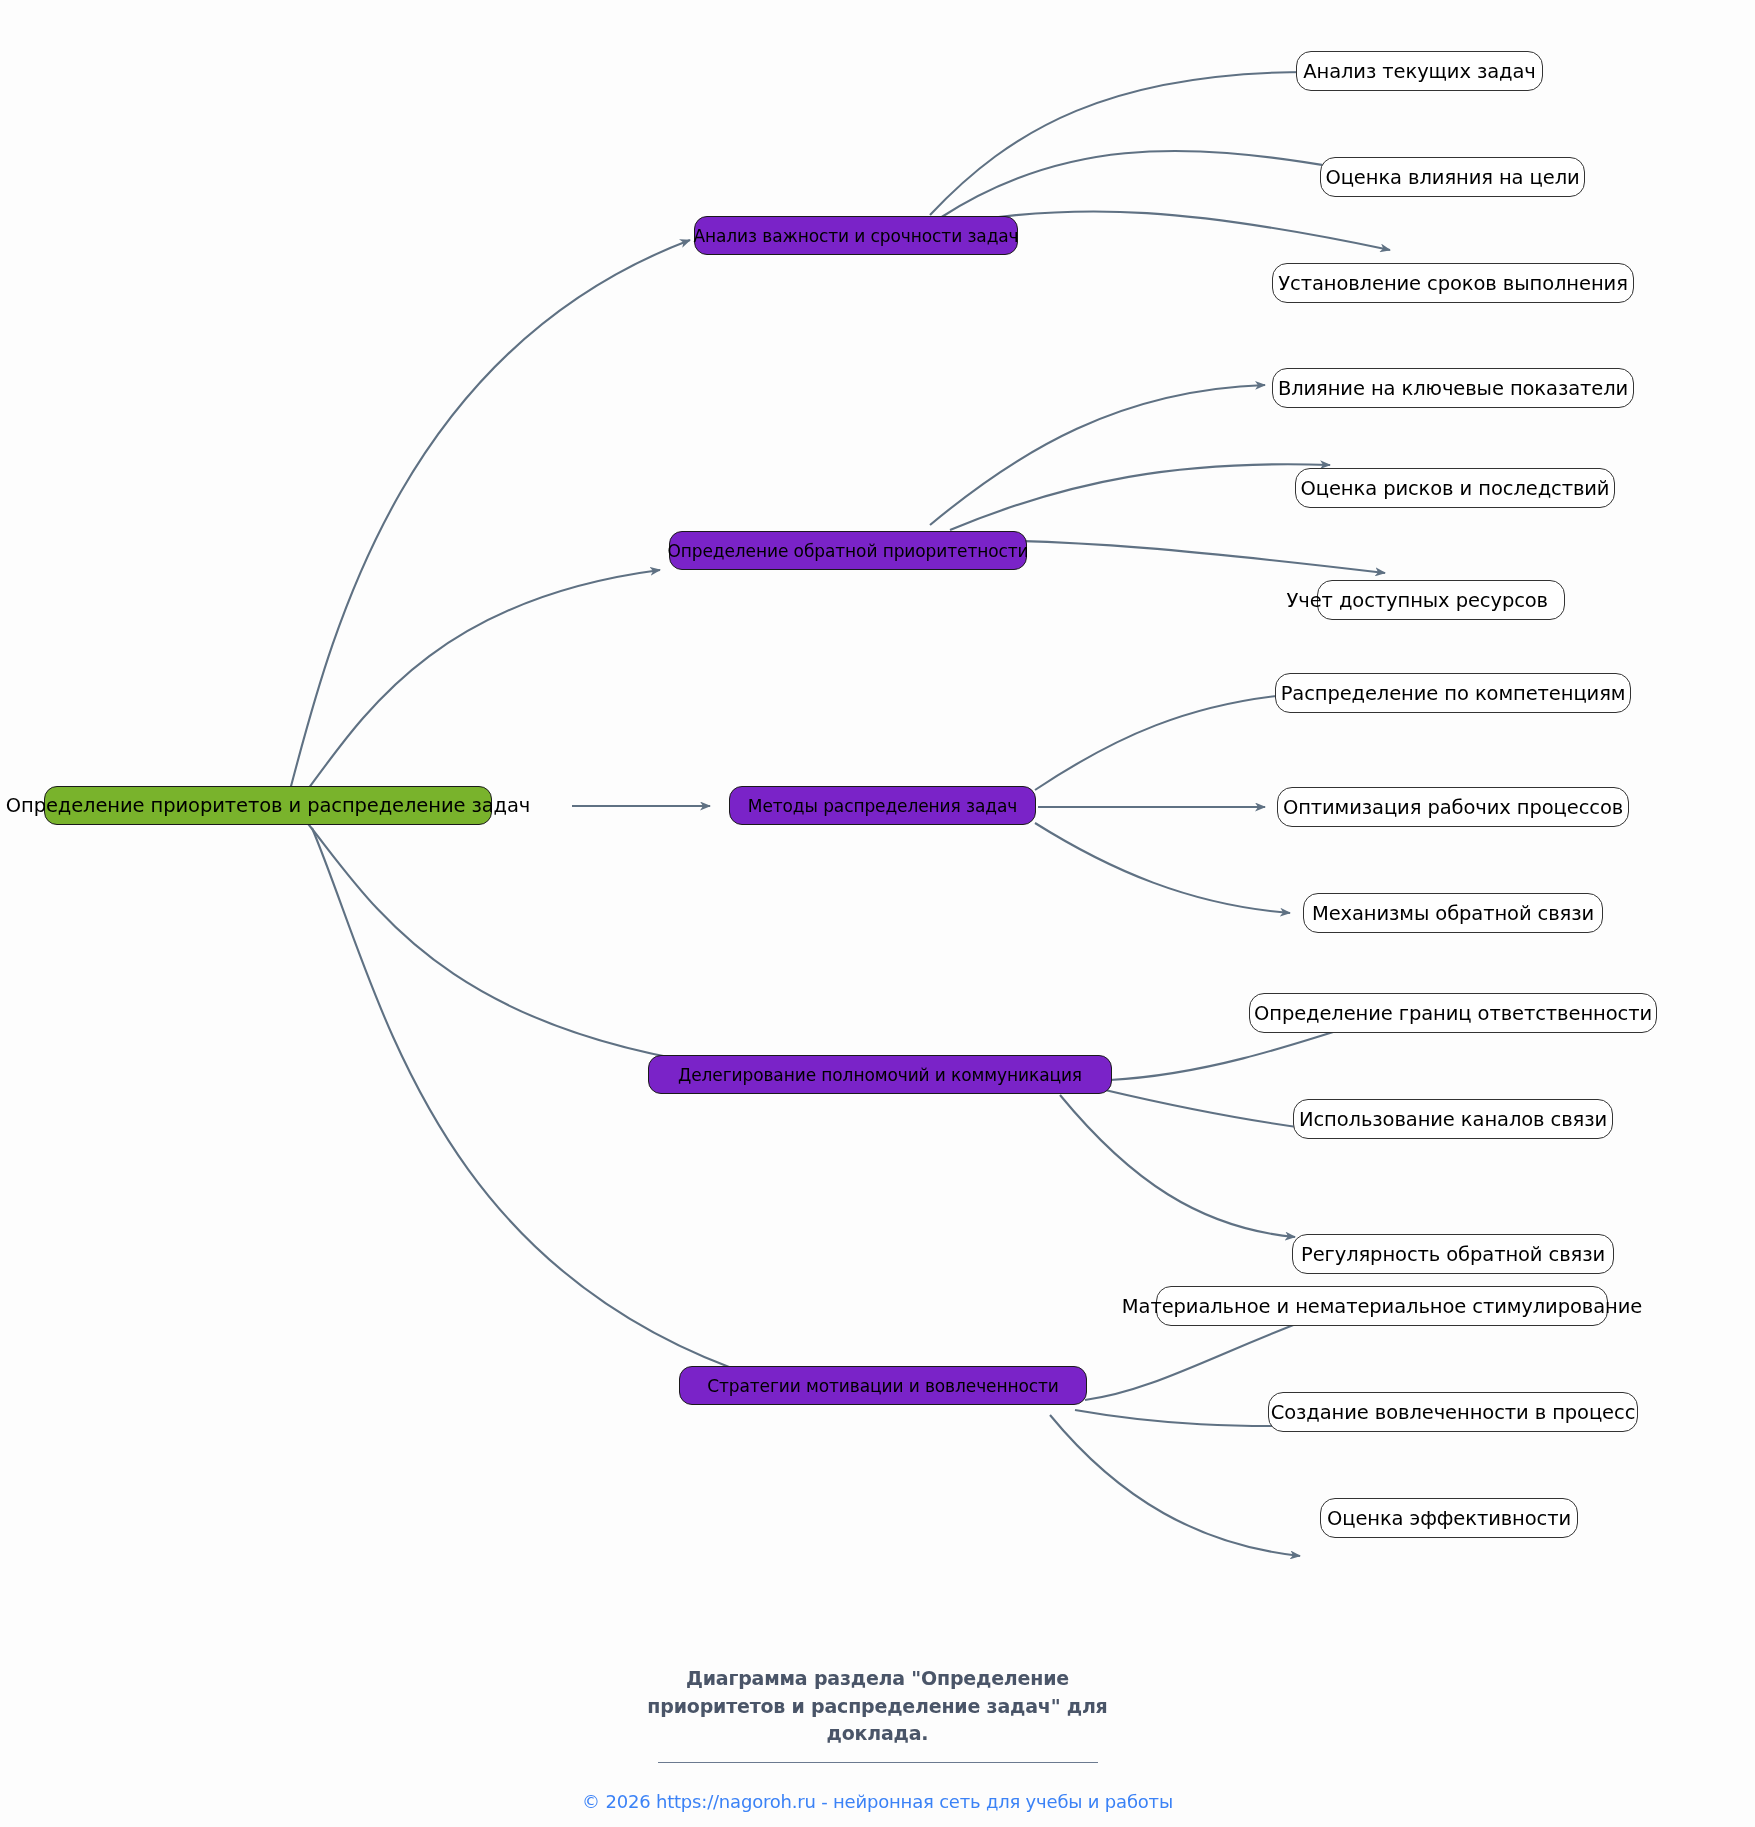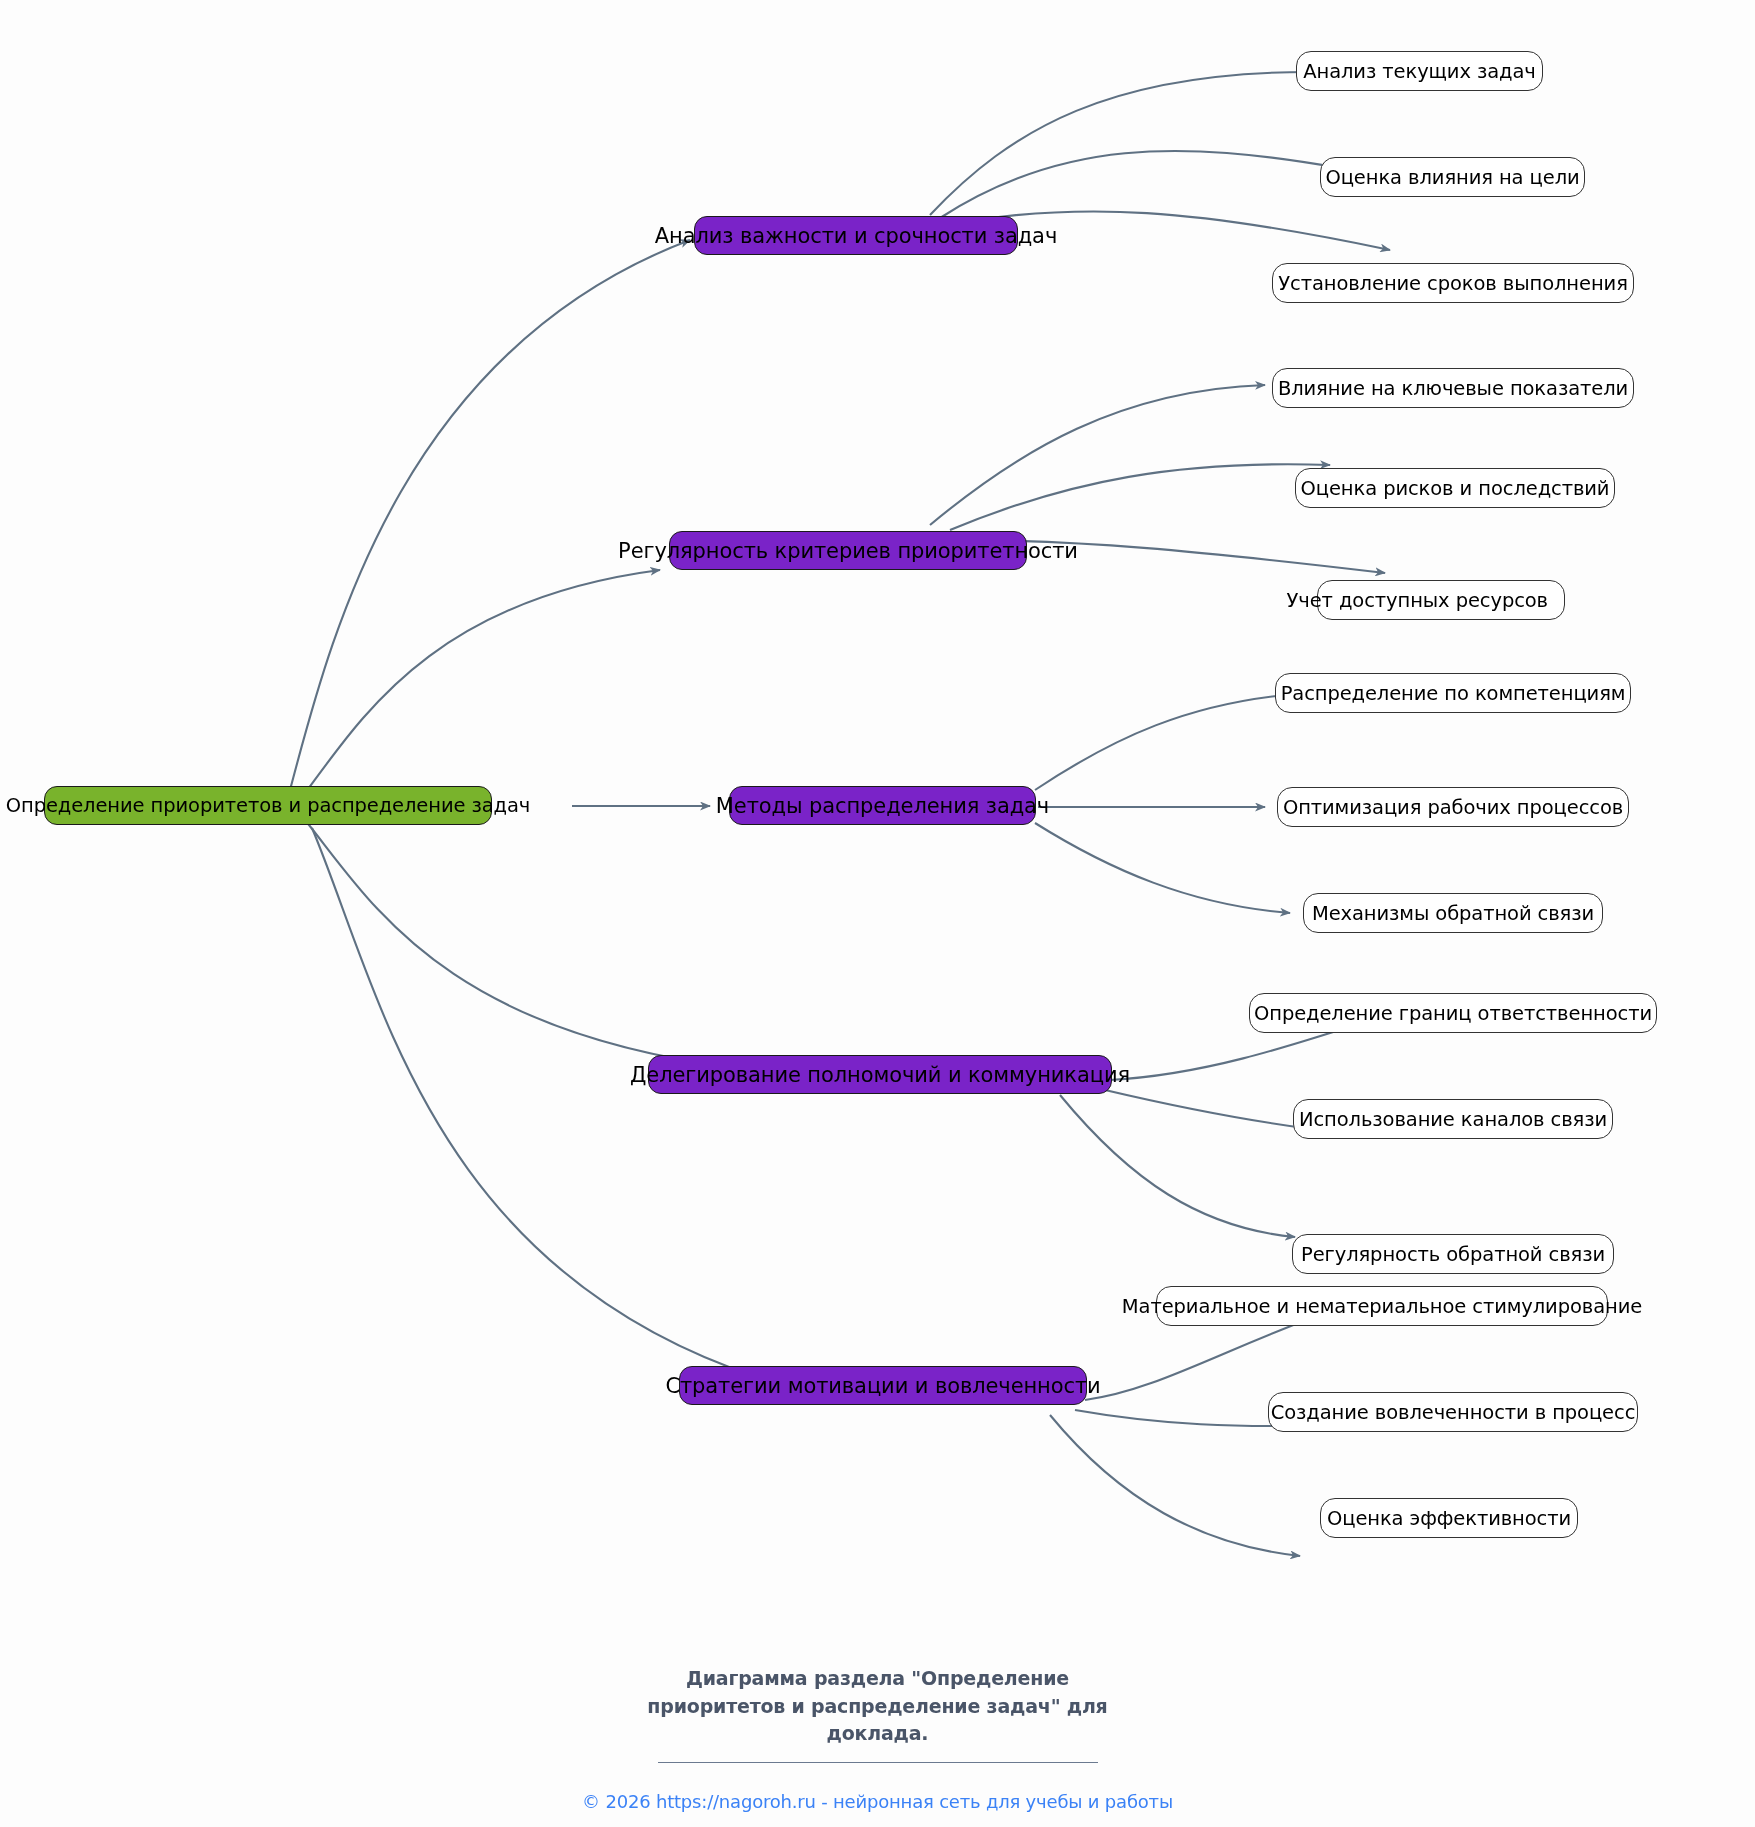--- a/index.html
+++ b/index.html
@@ -52,21 +52,21 @@
     height: 39px;
     padding: 0 14px;
     letter-spacing: -0.1px;
   }
 
   .node-branch {
     background: #7A23C8;
     border: 1.6px solid #1a1a1a;
     border-radius: 13px;
     color: #000000;
-    font-size: 21px;
+    font-size: 17px;
     height: 39px;
     padding: 0 14px;
     letter-spacing: -0.1px;
   }
 
   .node-leaf {
     background: #ffffff;
     border: 1.7px solid #333333;
     border-radius: 15px;
     color: #000000;
@@ -160,21 +160,21 @@
     <span>Анализ текущих задач</span>
   </div>
   <div class="node node-leaf" style="left:1320px; top:157px; width:265px;">
     <span>Оценка влияния на цели</span>
   </div>
   <div class="node node-leaf" style="left:1272px; top:263px; width:362px;">
     <span>Установление сроков выполнения</span>
   </div>
 
   <div class="node node-branch" style="left:669px; top:531px; width:358px;">
-    <span>Регулярность критериев приоритетности</span>
+    <span>Определение обратной приоритетности</span>
   </div>
   <div class="node node-leaf" style="left:1272px; top:368px; width:362px;">
     <span>Влияние на ключевые показатели</span>
   </div>
   <div class="node node-leaf" style="left:1295px; top:468px; width:320px;">
     <span>Оценка рисков и последствий</span>
   </div>
   <div class="node node-leaf" style="left:1317px; top:580px; width:248px;justify-content:flex-end;">
     <span>Учет доступных ресурсов</span>
   </div>

